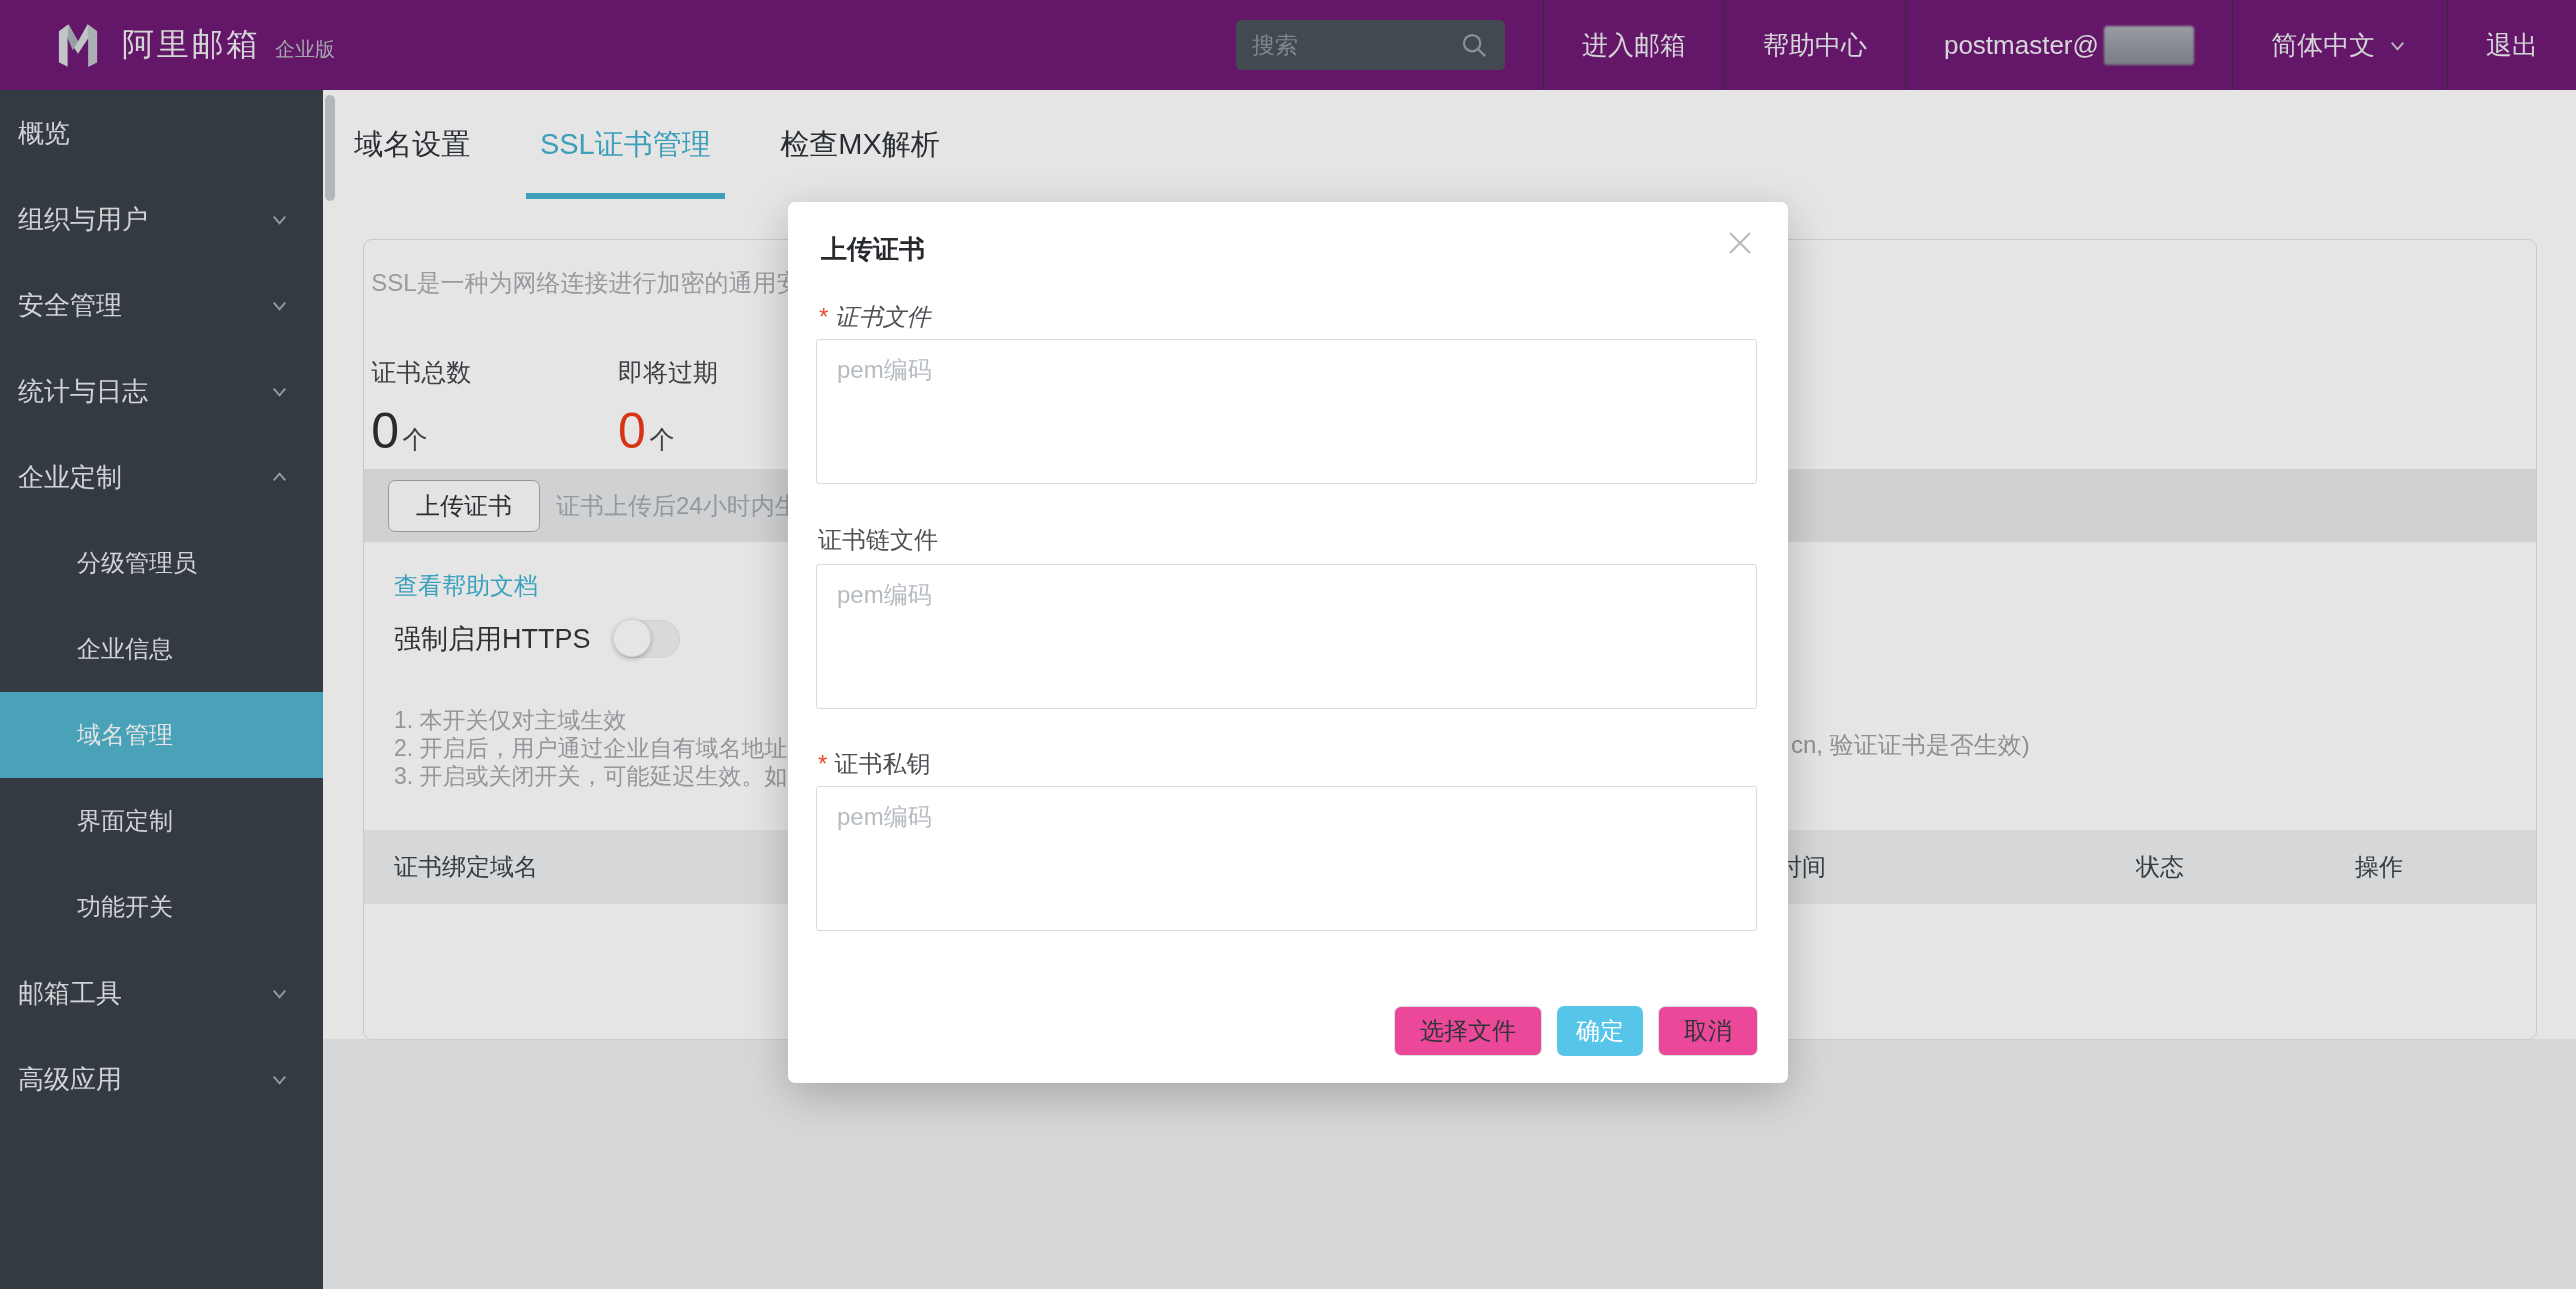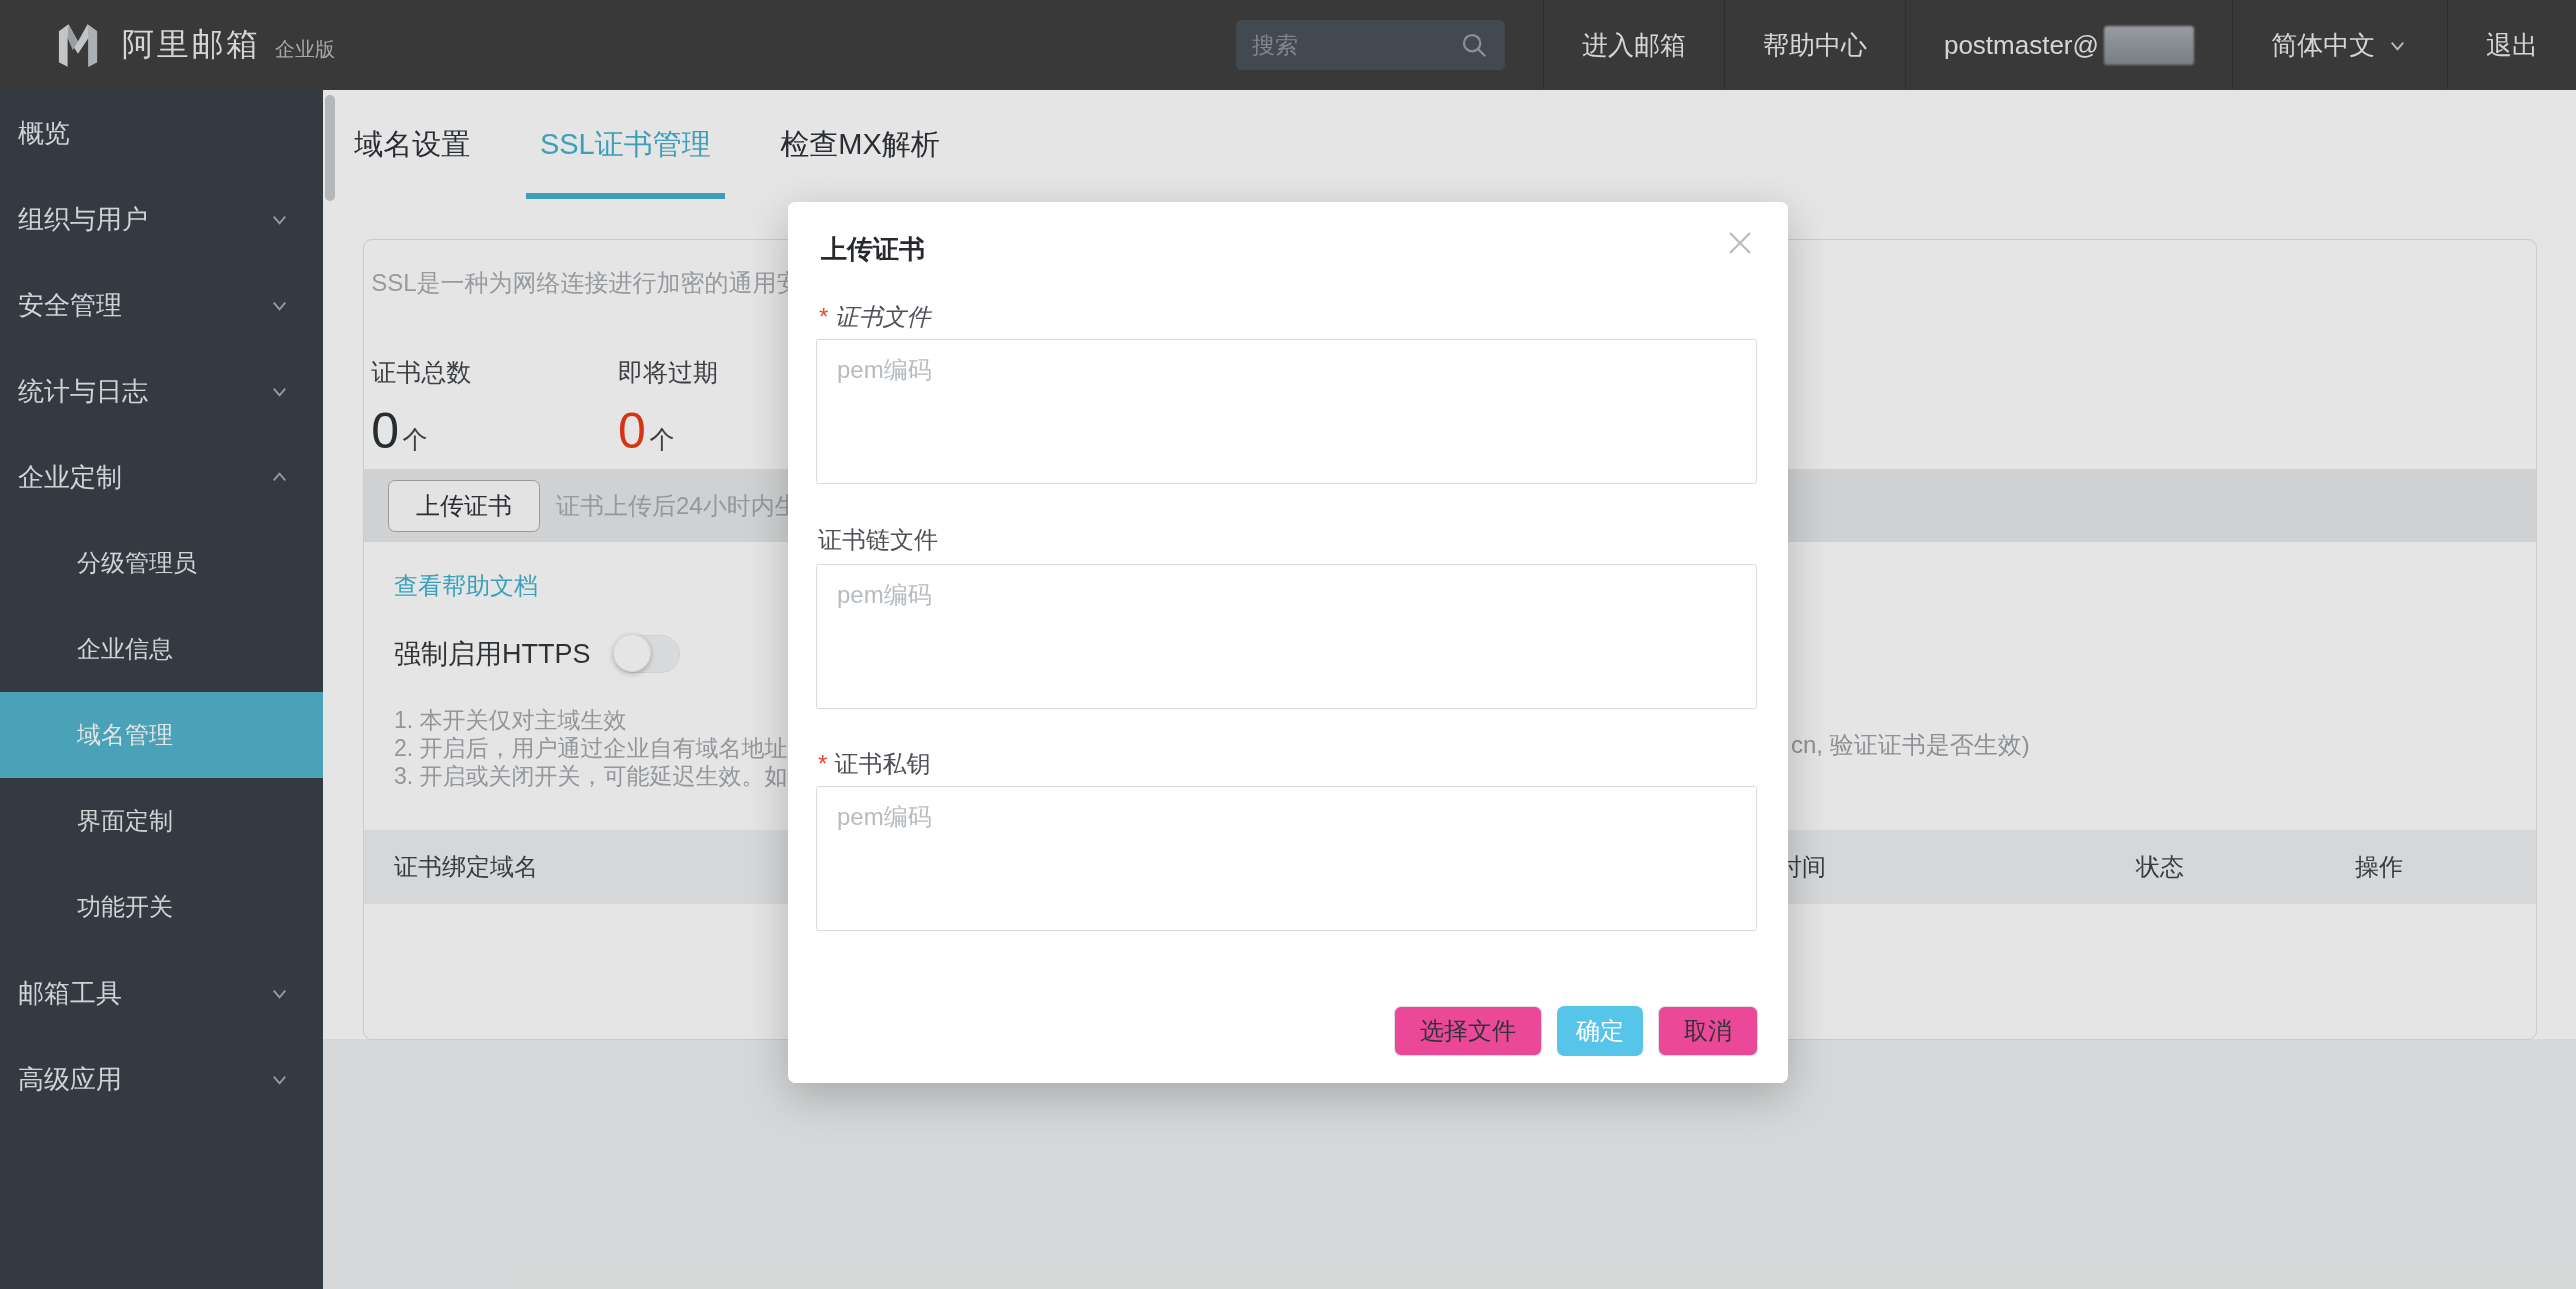--- a/index.html
+++ b/index.html
@@ -1,20 +1,20 @@
 <!DOCTYPE html>
 <html style="font-size:14.3px"><head>
 <meta charset="utf-8">
 <style>
   * { margin:0; padding:0; box-sizing:border-box; }
   html,body { width:2576px; height:1290px; overflow:hidden; }
   body { position:relative; background:#eef0f1; font-family:"Liberation Sans","DejaVu Sans",sans-serif; }
 
   
-  .header { position:absolute; top:0; left:0; right:0; height:90px; background:#404040; display:flex; align-items:center; z-index:10; }
+  .header { position:absolute; top:0; left:0; right:0; height:90px; background:#701a75; display:flex; align-items:center; z-index:10; }
   .logo-wrap { display:flex; align-items:center; padding-left:52px; }
   .logo-icon { width:52px; height:52px; margin-right:18px; }
   .logo-text { color:#eceef0; font-size:32px; letter-spacing:2.7px; }
   .logo-badge { color:#b6bbc1; font-size:20px; margin-left:14.3px; margin-top:9px; }
   .header-spacer { flex:1; }
   .search-box { width:269px; height:50px; background:#4a525b; border-radius:5.4px; display:flex; align-items:center; padding:0 16px; margin-right:38px; }
   .search-box input { flex:1; background:transparent; border:none; outline:none; color:#cfd3d8; font-size:23px; min-width:0; }
   .search-box input::placeholder { color:#8f969e; }
   .header-menu { display:flex; align-self:stretch; }
   .menu-cell { display:flex; align-items:center; padding:0 38px; border-left:1.8px solid #2f353c; color:#eceef0; font-size:26px; cursor:pointer; white-space:nowrap; }
@@ -44,21 +44,21 @@
   .stat { position:absolute; top:116px; }
   .stat.s1 { left:7.2px; } .stat.s2 { left:254px; }
   .stat-label { font-size:25px; color:#44484c; }
   .stat-value { margin-top:12.5px; font-size:50px; color:#2c3136; }
   .stat-value .unit { font-size:25px; color:#44484c; margin-left:3.6px; }
   .stat-value.red .num { color:#ef3c18; }
   .band-upload { position:absolute; left:0; right:0; top:229px; height:73px; background:#e7e9ea; display:flex; align-items:center; padding-left:24px; }
   .upload-btn { height:52px; padding:0 27px; background:#fdfdfd; border:1.8px solid #a8abae; border-radius:7.2px; font-size:24px; color:#2f3338; display:flex; align-items:center; cursor:pointer; }
   .upload-hint { margin-left:16px; font-size:24px; color:#a6aaae; white-space:nowrap; }
   .help-link { position:absolute; left:30px; top:330px; font-size:24px; color:#41b4d2; cursor:pointer; }
-  .https-row { position:absolute; left:30px; top:395px; display:flex; align-items:center; gap:23px; }
+  .https-row { position:absolute; left:30px; top:380px; display:flex; align-items:center; gap:23px; }
   .https-label { font-size:27px; color:#34383c; }
   .toggle { width:66px; height:38px; border-radius:19px; background:#f2f3f4; border:1.8px solid #e8e9ea; position:relative; cursor:pointer; }
   .knob { position:absolute; left:-1.8px; top:-1.8px; width:38px; height:38px; border-radius:50%; background:#ffffff; border:1.8px solid #efefef; box-shadow:0 1.8px 5.4px rgba(0,0,0,0.25); }
   .notes { position:absolute; left:30px; top:466px; font-size:23px; color:#a4a8ac; line-height:28px; white-space:nowrap; }
   .right-frag { position:absolute; left:1427px; top:489px; font-size:24px; color:#9da1a5; white-space:nowrap; }
   .band-table { position:absolute; left:0; right:0; top:590px; height:74px; background:#eef0f1; font-size:24px; color:#3f4347; }
   .band-table span { position:absolute; top:50%; transform:translateY(-50%); white-space:nowrap; }
   .th-domain { left:30px; } .th-time { left:1414px; } .th-status { left:1772px; } .th-action { left:1991px; }
 
   

